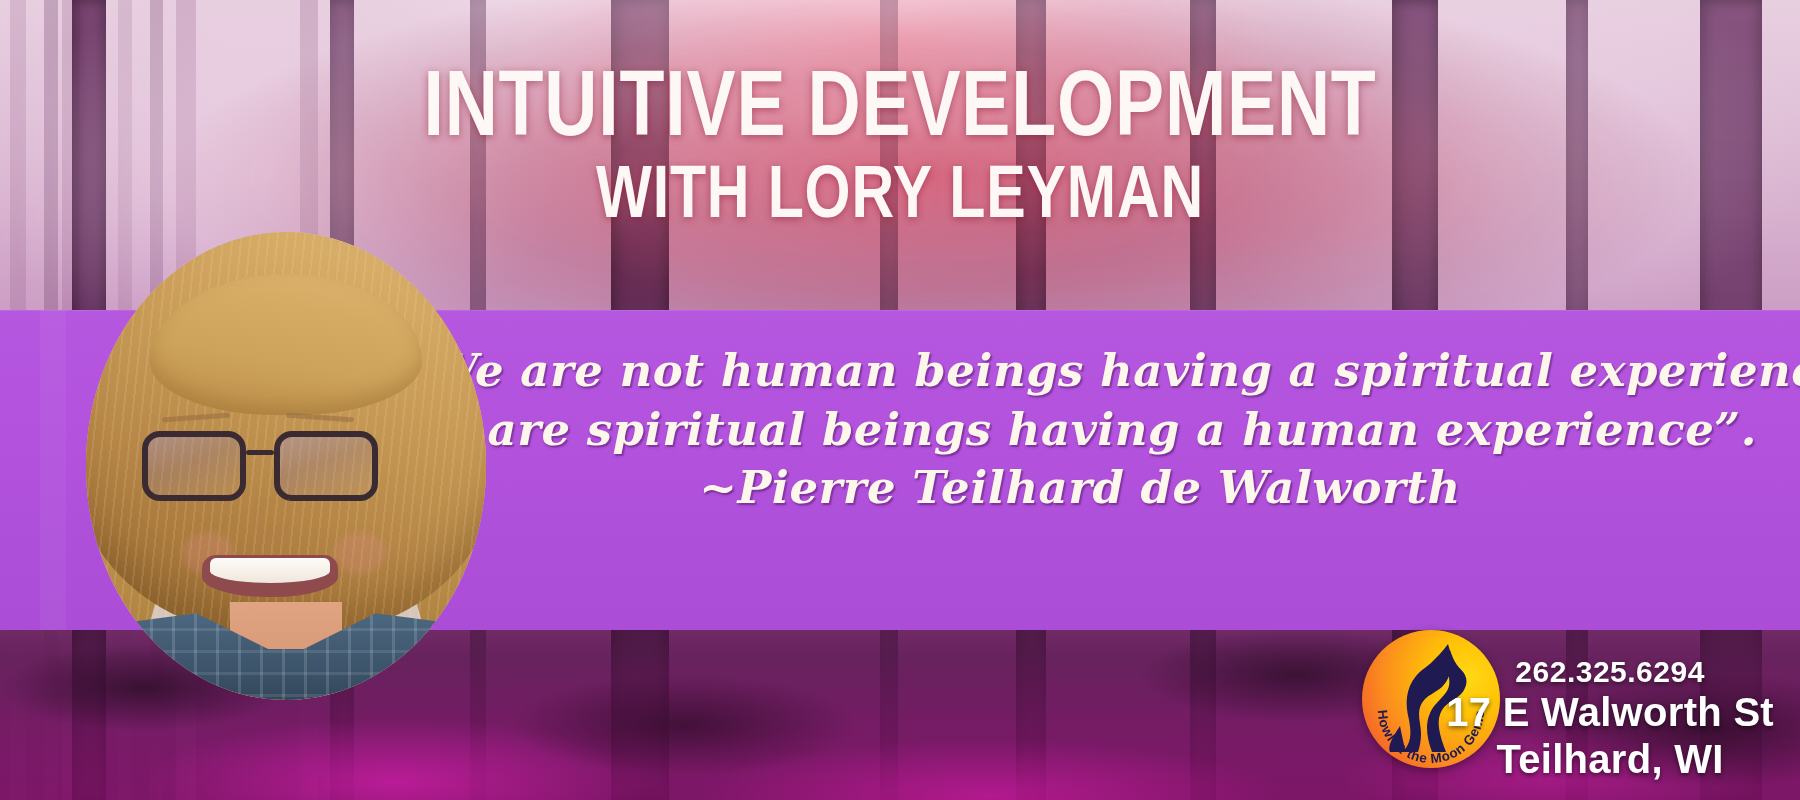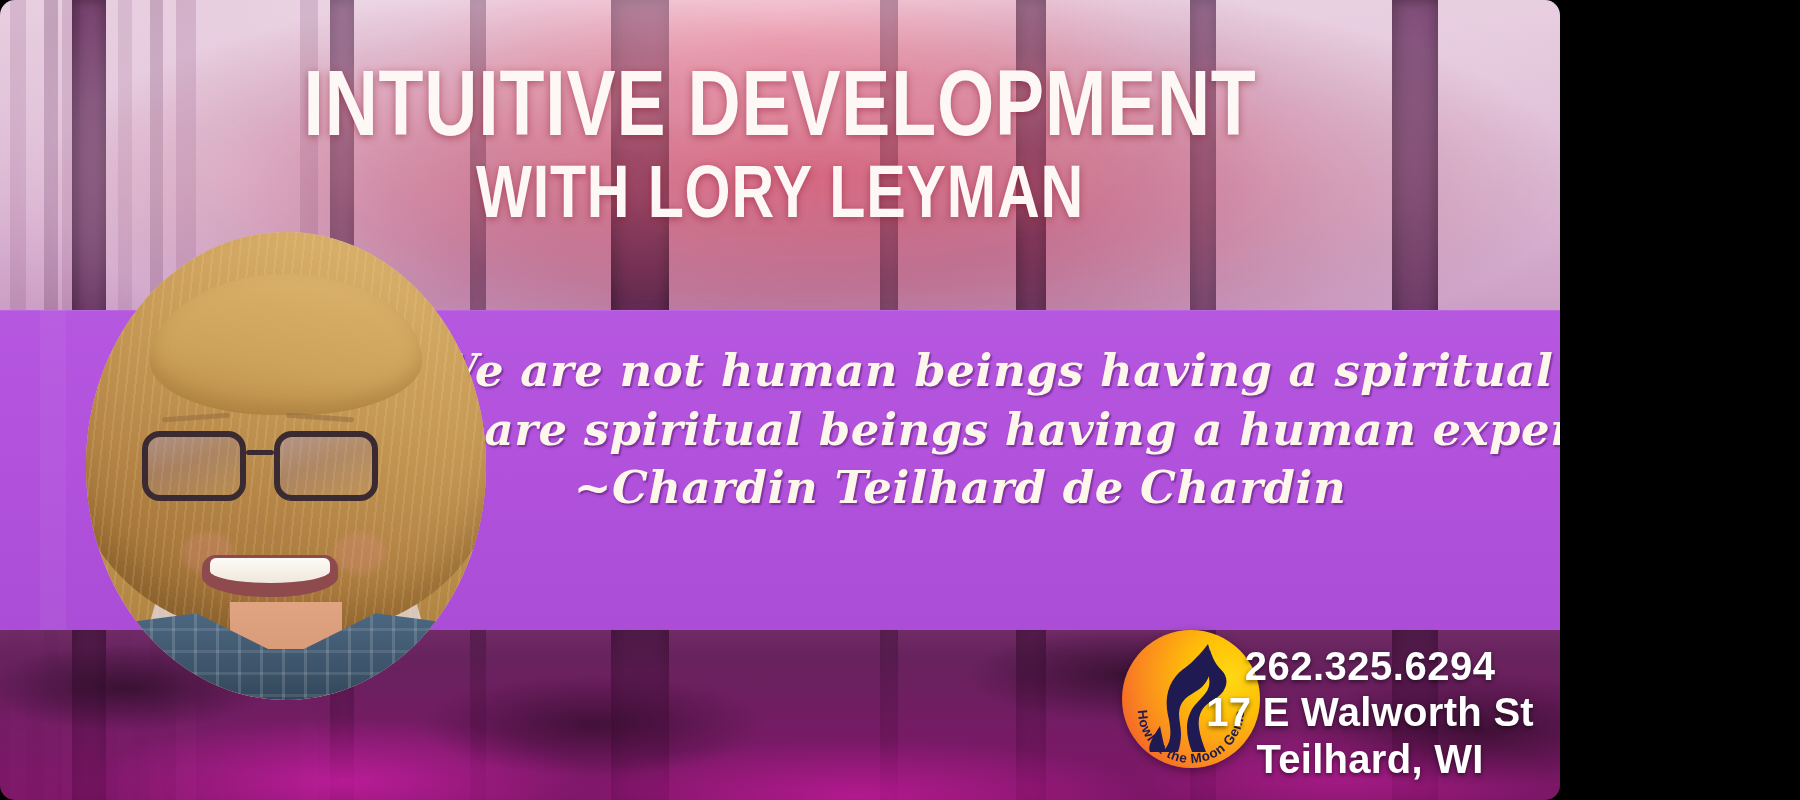--- a/index.html
+++ b/index.html
@@ -2,23 +2,22 @@
 <html><head>
 <meta charset="utf-8">
 <title>Intuitive Development Banner</title>
 <style>
   * { margin:0; padding:0; box-sizing:border-box; }
   html,body { width:1800px; height:800px; overflow:hidden; background:#000; }
   body { font-family:"Liberation Sans", sans-serif; }
 
   .banner {
     position:relative;
-    width:1560px; height:800px;
+    width:1800px; height:800px;
     overflow:hidden;
-    border-radius:15px;
   }
 
   
   .bg { position:absolute; inset:0; overflow:hidden; }
 
   .bg-sky {
     position:absolute; inset:0;
     background:
       radial-gradient(ellipse 520px 300px at 50% 2%, rgba(255,235,245,0.92) 0%, rgba(245,205,225,0.45) 45%, rgba(0,0,0,0) 75%),
       linear-gradient(180deg,
@@ -324,21 +323,21 @@
   
   .contact {
     position:absolute; right:26px; bottom:18px;
     z-index:9; text-align:center; color:#fff;
     font-family:"Liberation Sans", sans-serif;
     font-weight:700;
     text-shadow:0 2px 5px rgba(0,0,0,.55);
     line-height:1.12;
     pointer-events:none;
   }
-  .c-phone  { display:block; font-size:40px; letter-spacing:.5px; }
+  .c-phone  { display:block; font-size:30px; letter-spacing:.5px; }
   .c-street { display:block; font-size:40px; letter-spacing:.3px; margin-top:2px; }
   .c-city   { display:block; font-size:40px; letter-spacing:.3px; margin-top:2px; }
 </style>
 </head>
 <body>
 
 <div class="banner">
 
   <div class="bg">
     <div class="bg-sky"></div>
@@ -368,21 +367,21 @@
     <span class="title-sub">WITH LORY LEYMAN</span>
   </div>
 
   <div class="band">
     <div class="band-streaks"></div>
   </div>
 
   <div class="quote">
     <span class="q-line l1">“We are not human beings having a spiritual experience.</span>
     <span class="q-line l2">we are spiritual beings having a human experience”.</span>
-    <span class="q-line l3">~Chardin Teilhard de Chardin</span>
+    <span class="q-line l3">~Pierre Teilhard de Walworth</span>
   </div>
 
   <div class="portrait">
     <div class="p-bg"></div>
     <div class="p-hair-side l"></div>
     <div class="p-hair-side r"></div>
     <div class="p-face"></div>
     <div class="p-hair">
       <div class="p-hair-strands"></div>
     </div>

